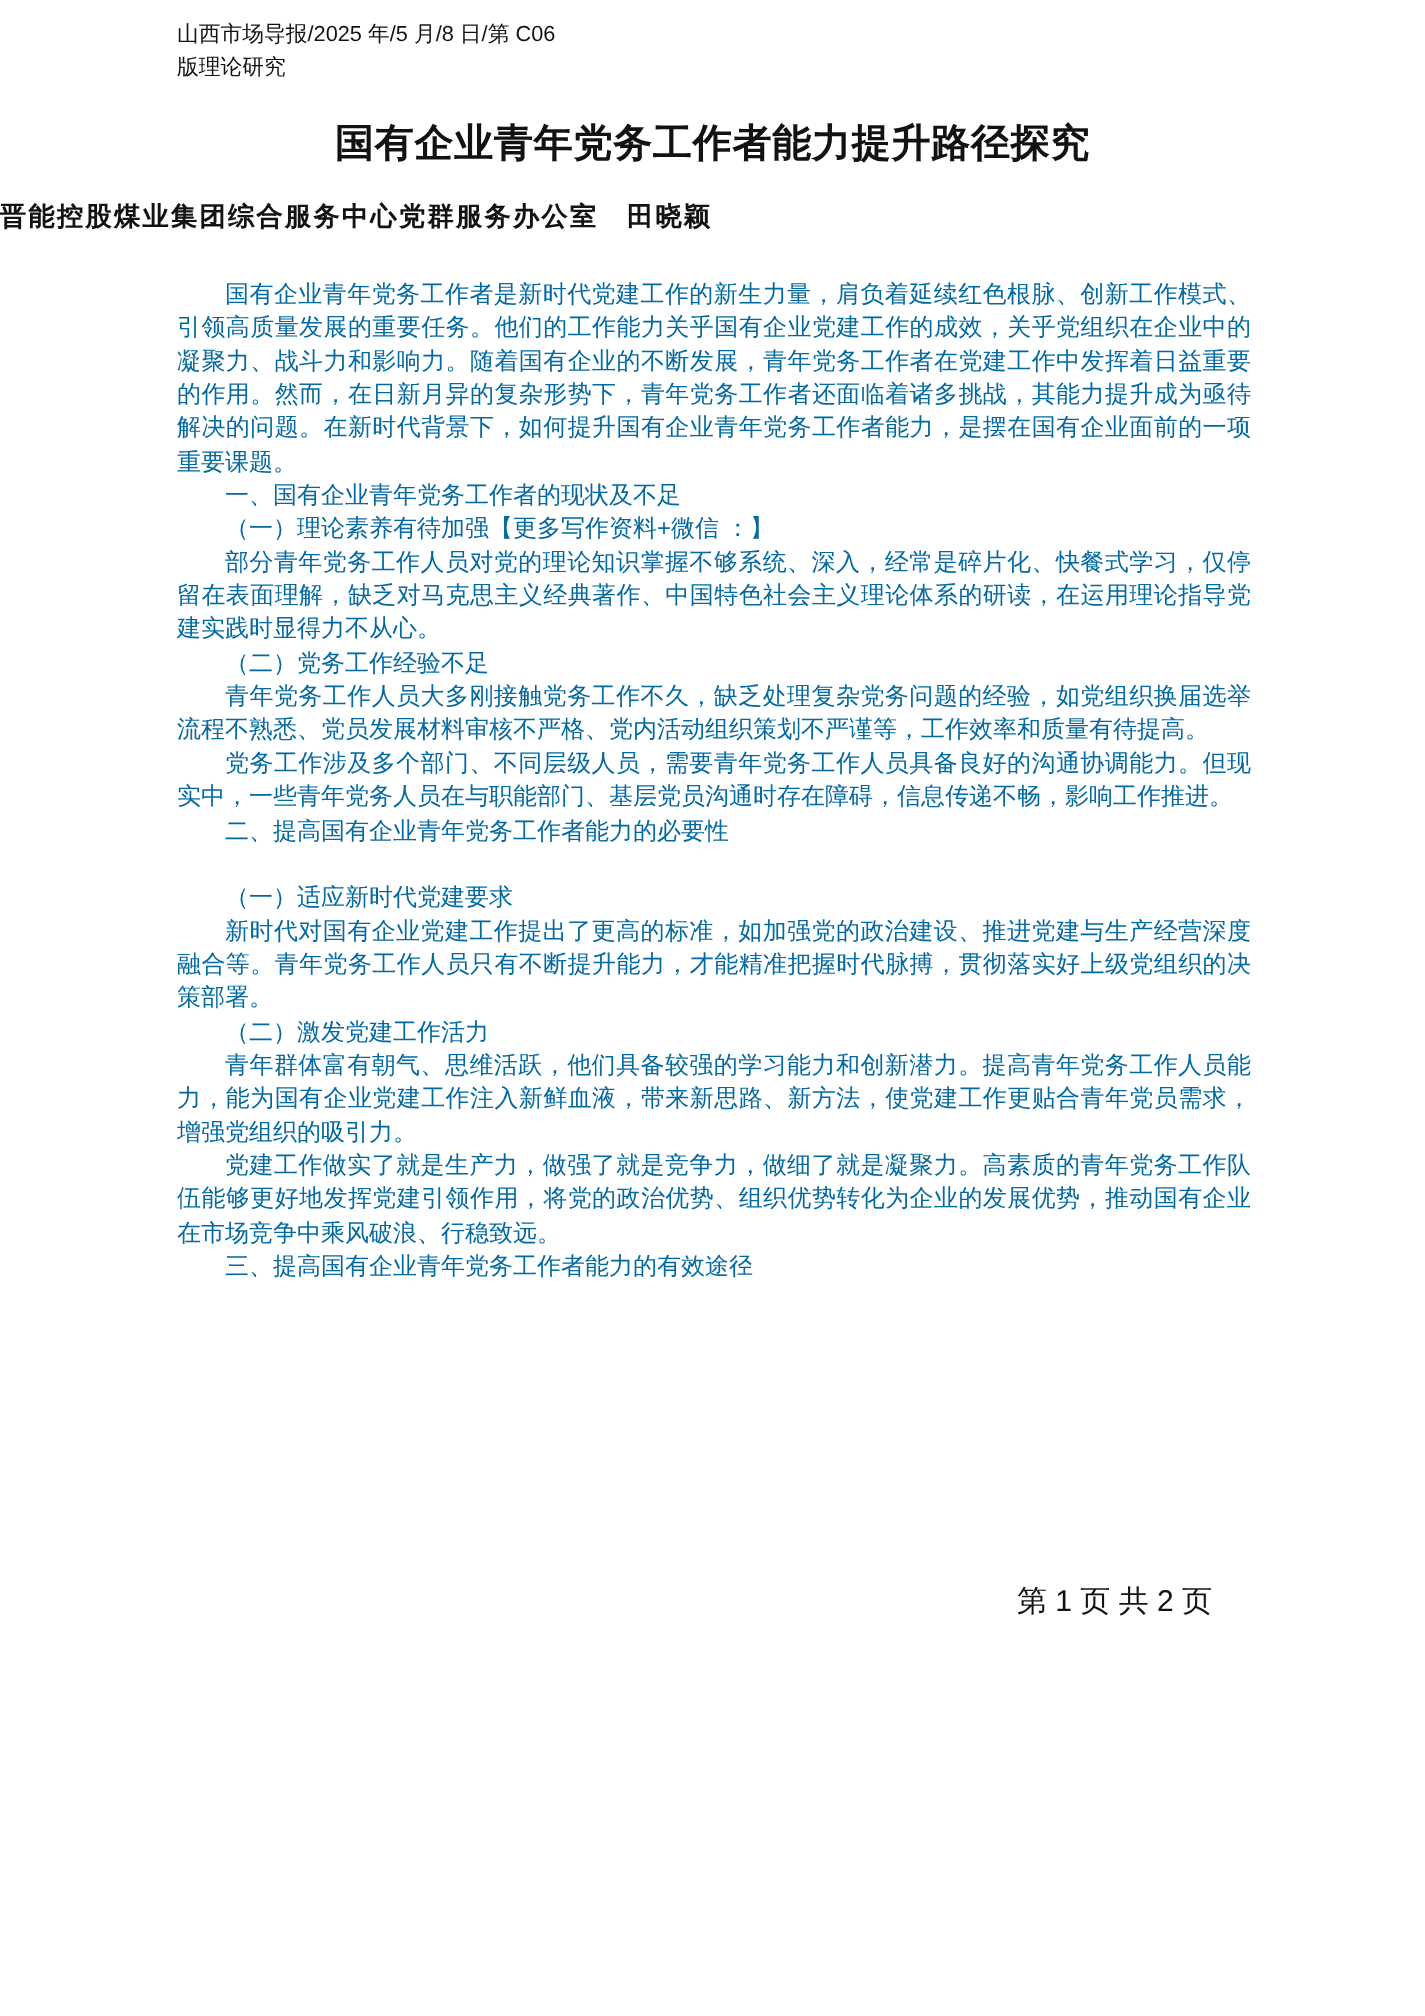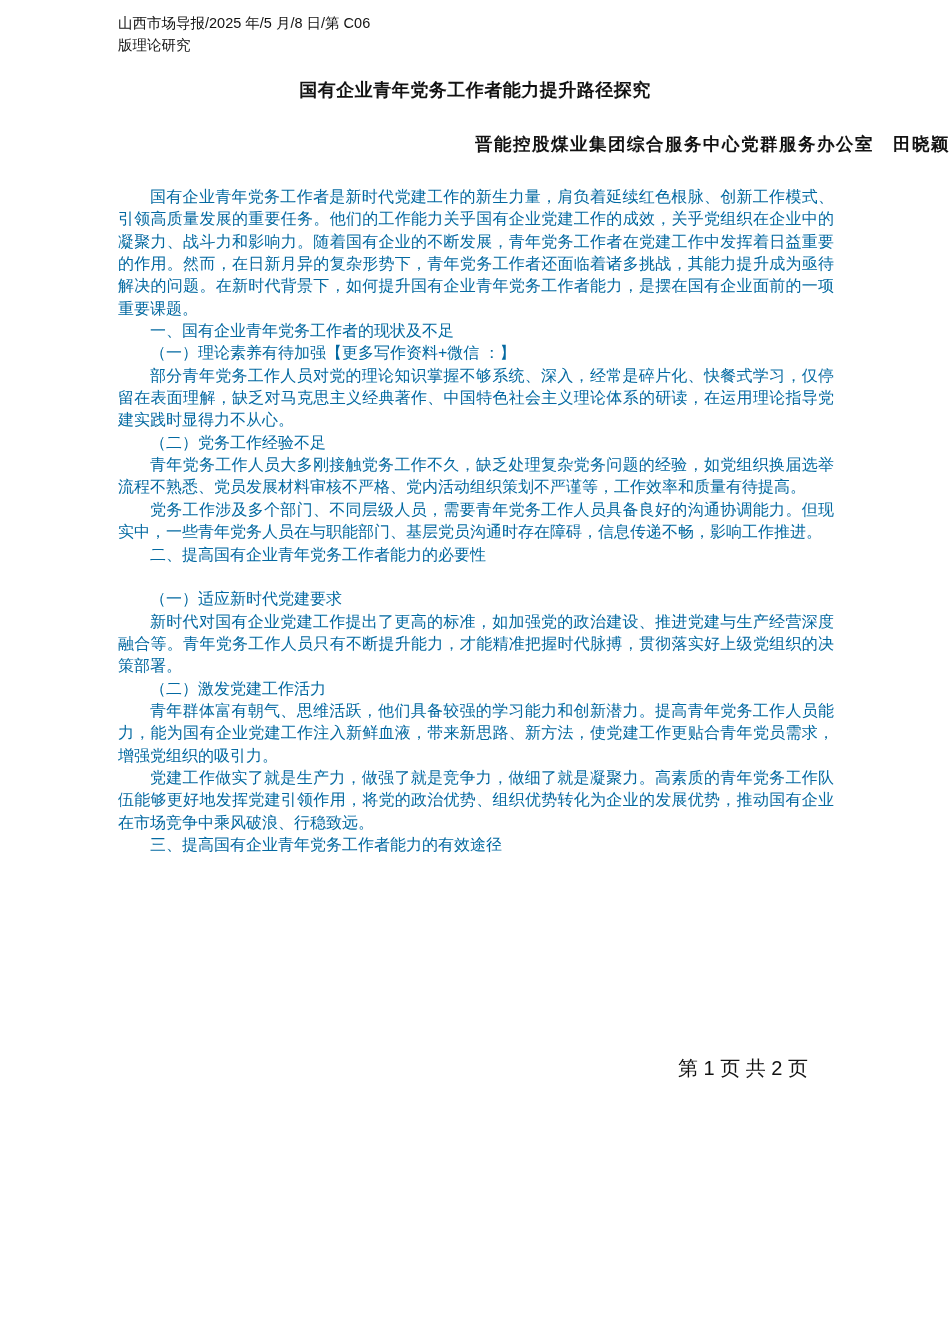--- a/index.html
+++ b/index.html
@@ -25,31 +25,31 @@
     color: #121212;
     white-space: nowrap;
   }
   .article-title {
     position: absolute;
     left: 0;
     right: 0;
     top: 78px;
     margin: 0;
     text-align: center;
-    font-size: 18px;
+    font-size: 26px;
     font-weight: bold;
     letter-spacing: 0.5px;
     color: #121212;
   }
   .article-byline {
     position: absolute;
     left: 0;
     right: 0;
     top: 132px;
-    text-align: right;
+    text-align: left;
     font-size: 17.5px;
     font-weight: bold;
     letter-spacing: 1.5px;
     color: #121212;
   }
   .article-body {
     position: absolute;
     left: 118px;
     top: 186px;
     width: 716px;

